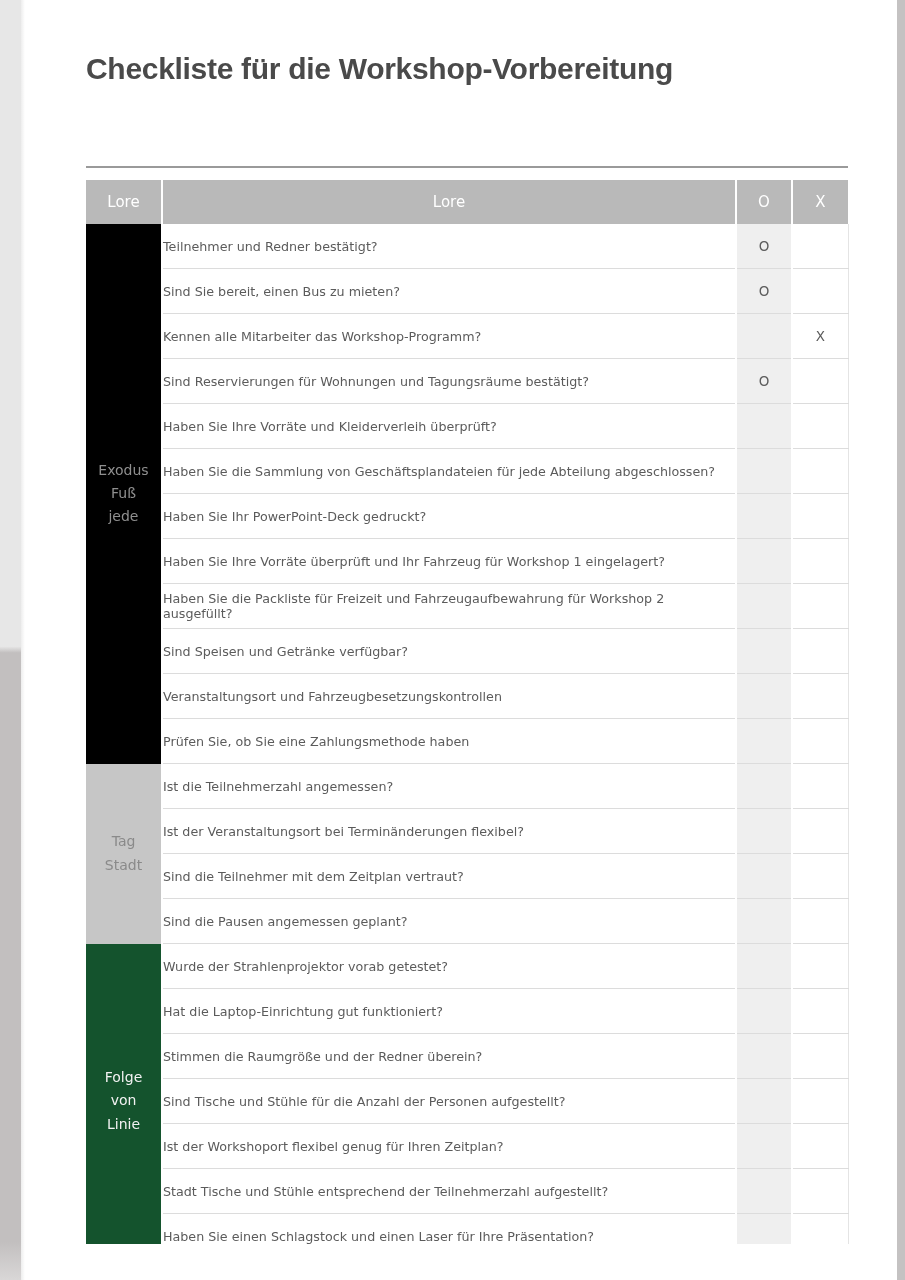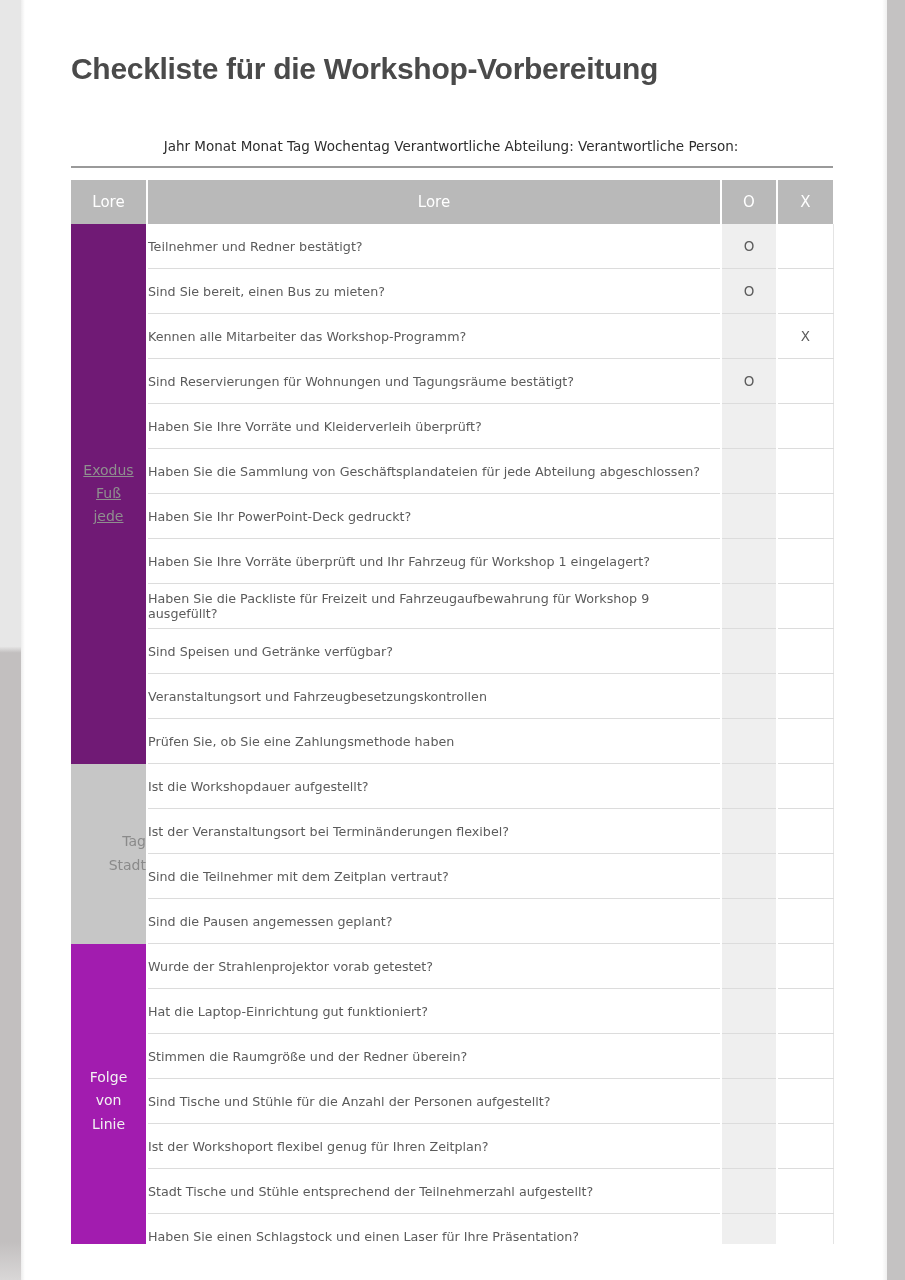--- a/index.html
+++ b/index.html
@@ -59,21 +59,21 @@
     right: 23px;
     bottom: 0;
     height: 36px;
     background: #ffffff;
   }
 
   
   .sheet {
     position: absolute;
     top: 0;
-    left: 25px;
+    left: 40px;
     width: 857px;
     height: 1280px;
     background: #ffffff;
   }
 
   .doc-title {
     position: absolute;
     top: 52px;
     left: 46px;
     font-family: "Liberation Sans", sans-serif;
@@ -144,23 +144,23 @@
   }
 
   td.cat {
     text-align: center;
     font-size: 14px;
     line-height: 1.65;
     border-bottom: none;
     border-right: 2px solid #ffffff;
     vertical-align: middle;
   }
-  td.cat.tone-light { background: #701a75; color: #8f8f8f; text-decoration: underline; }
-  td.cat.tone-mid   { background: #c6c6c6; color: #8a8a8a; text-align: right; }
-  td.cat.tone-dark  { background: #a21caf; color: #f2f2f2; }
+  td.cat.tone-light { background: #000000; color: #8f8f8f; }
+  td.cat.tone-mid   { background: #c6c6c6; color: #8a8a8a; }
+  td.cat.tone-dark  { background: #14532d; color: #f2f2f2; }
 
   td.item {
     padding-left: 0;
     text-align: left;
     border-left: 1px solid #e4e4e4;
     border-right: 2px solid #ffffff;
     background: #ffffff;
   }
 
   td.mark-o {
@@ -189,21 +189,20 @@
 
 <div class="edge-strip-left"></div>
 <div class="edge-strip-left-shadow"></div>
 <div class="edge-strip-right"></div>
 <div class="edge-strip-right-shadow"></div>
 
 <div class="sheet">
 
   <div class="doc-title">Checkliste für die Workshop-Vorbereitung</div>
 
-  <div class="meta-line">Jahr Monat Monat Tag Wochentag Verantwortliche Abteilung: Verantwortliche Person:</div>
 
   <div class="meta-rule"></div>
 
   <table class="checklist">
     <colgroup>
       <col class="c-cat">
         <col class="c-item">
         <col class="c-o">
         <col class="c-x">
     </colgroup>
@@ -255,21 +254,21 @@
           <td class="item">Haben Sie Ihr PowerPoint-Deck gedruckt?</td>
           <td class="mark-o"></td>
           <td class="mark-x"></td>
         </tr>
         <tr>
           <td class="item">Haben Sie Ihre Vorräte überprüft und Ihr Fahrzeug für Workshop 1 eingelagert?</td>
           <td class="mark-o"></td>
           <td class="mark-x"></td>
         </tr>
         <tr>
-          <td class="item">Haben Sie die Packliste für Freizeit und Fahrzeugaufbewahrung für Workshop 9 ausgefüllt?</td>
+          <td class="item">Haben Sie die Packliste für Freizeit und Fahrzeugaufbewahrung für Workshop 2 ausgefüllt?</td>
           <td class="mark-o"></td>
           <td class="mark-x"></td>
         </tr>
         <tr>
           <td class="item">Sind Speisen und Getränke verfügbar?</td>
           <td class="mark-o"></td>
           <td class="mark-x"></td>
         </tr>
         <tr>
           <td class="item">Veranstaltungsort und Fahrzeugbesetzungskontrollen</td>
@@ -279,21 +278,21 @@
         <tr>
           <td class="item">Prüfen Sie, ob Sie eine Zahlungsmethode haben</td>
           <td class="mark-o"></td>
           <td class="mark-x"></td>
         </tr>
         <tr>
           <td class="cat tone-mid" rowspan="4">
             <span class="cat-word">Tag</span>
             <span class="cat-word">Stadt</span>
           </td>
-          <td class="item">Ist die Workshopdauer aufgestellt?</td>
+          <td class="item">Ist die Teilnehmerzahl angemessen?</td>
           <td class="mark-o"></td>
           <td class="mark-x"></td>
         </tr>
         <tr>
           <td class="item">Ist der Veranstaltungsort bei Terminänderungen flexibel?</td>
           <td class="mark-o"></td>
           <td class="mark-x"></td>
         </tr>
         <tr>
           <td class="item">Sind die Teilnehmer mit dem Zeitplan vertraut?</td>

